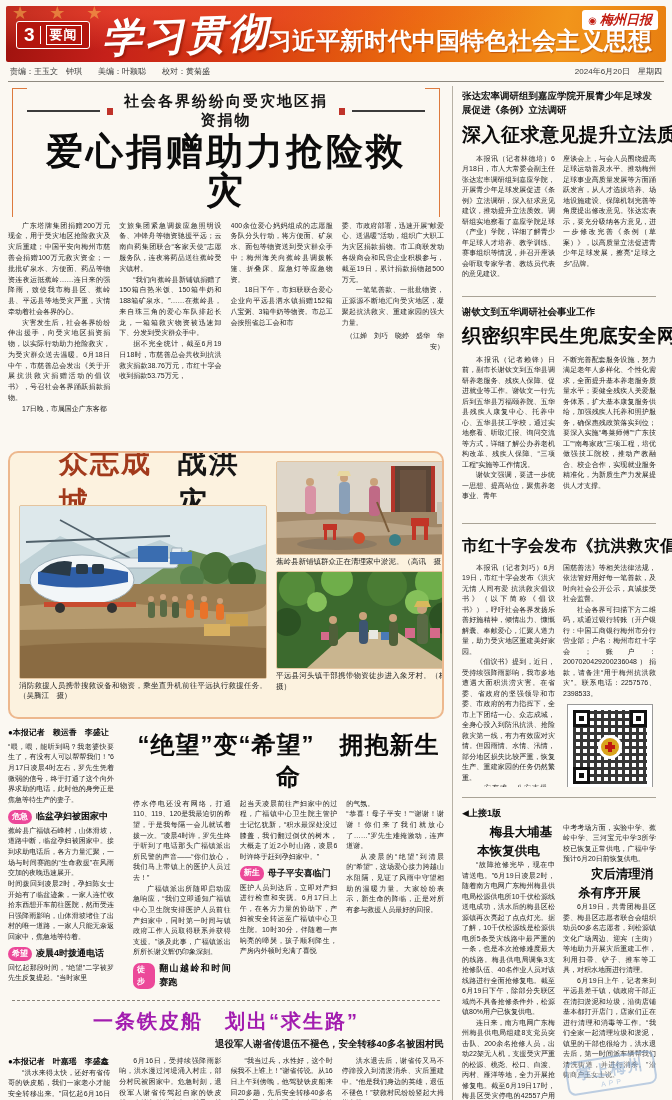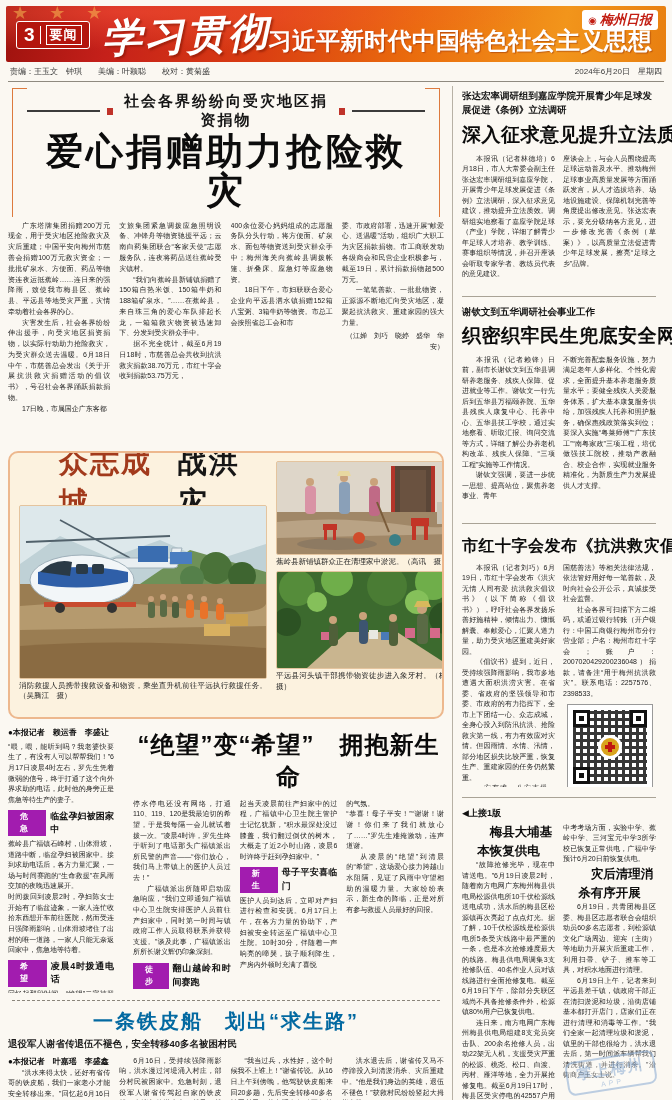--- a/index.html
+++ b/index.html
@@ -106,26 +106,26 @@
   
   .feature { margin-top:8px; display:flex; gap:19px; height:266px; overflow:hidden; }
   .f-col0 { width:106px; font-size:7px; line-height:1.52; text-align:justify; overflow:hidden; }
   .f-right { flex:1; display:flex; flex-direction:column; }
   .f-kicker { text-align:center; font-size:11.5px; font-weight:900; letter-spacing:1.5px; color:#101010; }
   .f-headline { text-align:center; font-size:24px; font-weight:900; letter-spacing:1px; color:#0a0a0a; margin:2px 0 6px; }
   .f-cols { display:flex; gap:9px; flex:1; overflow:hidden; }
   .fcol { flex:1; font-size:7px; line-height:1.52; text-align:justify; overflow:hidden; }
   .byline { font-size:8px; font-weight:bold; text-indent:0 !important; margin-bottom:3px; color:#111; }
   .tag-row { text-indent:0 !important; margin:4px 0 2px !important; display:flex; align-items:center; gap:4px; }
-  .tag { background:#a21caf; color:#fff; font-size:8px; font-weight:bold; padding:1px 12px; border-radius:0; }
+  .tag { background:#ec4899; color:#fff; font-size:8px; font-weight:bold; padding:1px 4px; border-radius:7px; }
   .tag-title { font-size:9px; font-weight:900; color:#101010; }
   .dashed { margin:7px 4px; border-top:1px dashed #8b867c; }
   
-  .boat-headline { text-align:center; font-size:20px; font-weight:900; letter-spacing:2px; color:#0369a1; }
-  .boat-sub { text-align:left; font-size:9.5px; font-weight:bold; color:#1a1a1a; margin:3px 0 5px; }
+  .boat-headline { text-align:center; font-size:20px; font-weight:900; letter-spacing:2px; color:#a21caf; }
+  .boat-sub { text-align:right; font-size:9.5px; font-weight:bold; color:#1a1a1a; margin:3px 0 5px; }
   .boat-cols { display:flex; gap:9px; height:116px; overflow:hidden; }
   .boat-cols .fcol0 { width:106px; }
   .boat-cols > div { flex:1; font-size:7px; line-height:1.52; text-align:justify; overflow:hidden; }
   .boat-cols p { margin:0; text-indent:2em; }
   
   .stamp { position:absolute; right:16px; bottom:10px; transform:rotate(-9deg);
     border:2px solid #93b2d6; color:#93b2d6; border-radius:8px; padding:2px 9px; opacity:.6;
     text-align:center; background:rgba(255,255,255,.4); }
   .stamp-main { font-size:15px; font-weight:900; letter-spacing:2px; }
   .stamp-sub { font-size:7px; letter-spacing:3px; }

